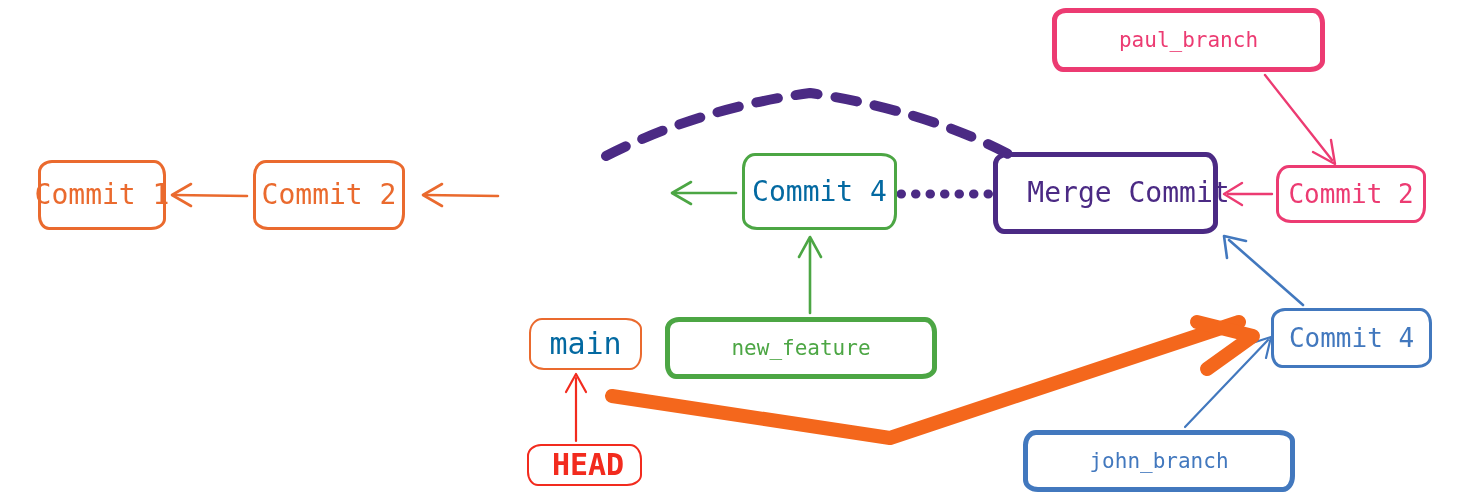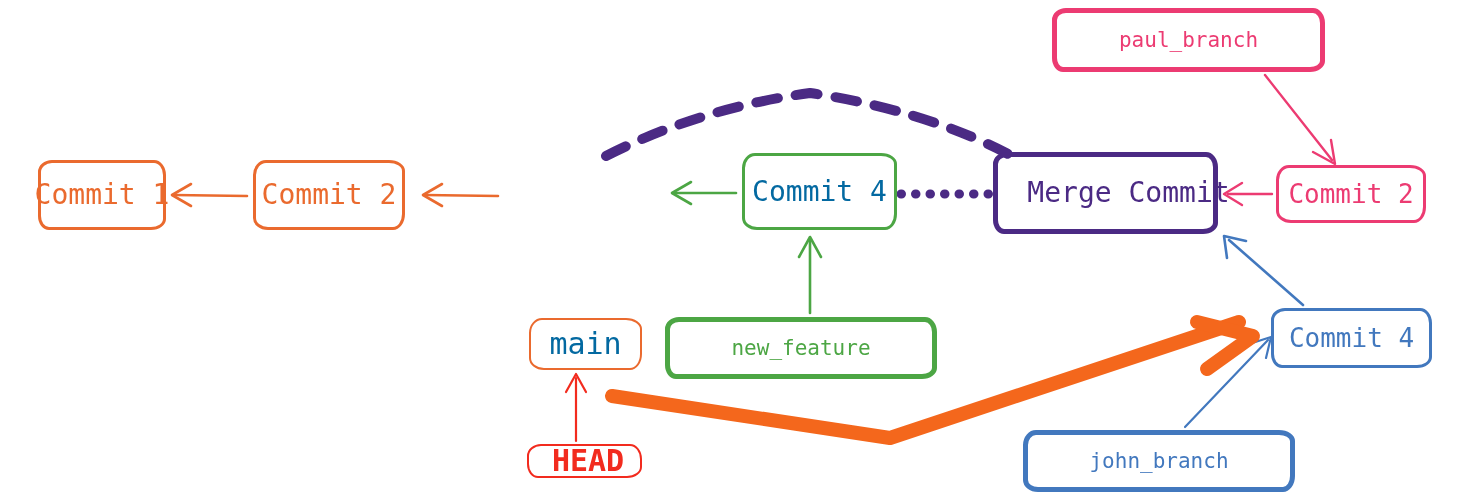--- a/index.html
+++ b/index.html
@@ -53,21 +53,21 @@
   .n-commit3 { left: 504px;  top: 158px; width: 152px; height: 72px;  border-width: 3px; }
   .n-commit4 { left: 742px;  top: 153px; width: 155px; height: 77px;  border-width: 3px; }
   .n-merge   { left: 993px;  top: 152px; width: 225px; height: 82px;  border-width: 5px; padding-left: 46px; }
   .n-commit6 { left: 1276px; top: 165px; width: 150px; height: 58px;  border-width: 3px; }
   .n-commit5 { left: 1271px; top: 308px; width: 161px; height: 60px;  border-width: 3px; }
 
   .n-paul    { left: 1052px; top: 8px;   width: 273px; height: 64px;  border-width: 5px; }
   .n-john    { left: 1023px; top: 430px; width: 272px; height: 62px;  border-width: 5px; text-align: right; }
   .n-newfeat { left: 665px;  top: 317px; width: 272px; height: 62px;  border-width: 5px; }
   .n-main    { left: 529px;  top: 318px; width: 113px; height: 52px;  border-width: 2px; }
-  .n-head    { left: 527px;  top: 444px; width: 115px; height: 34px;  border-width: 2px; padding-left: 7px; }
+  .n-head    { left: 527px;  top: 444px; width: 115px; height: 42px;  border-width: 2px; padding-left: 7px; }
 
   .t-26 { font-size: 26px; }
   .t-28 { font-size: 28px; }
   .t-30 { font-size: 30px; }
   .t-32 { font-size: 21px; }
   .t-bold { font-weight: bold; }
 </style>
 </head>
 <body>
 

